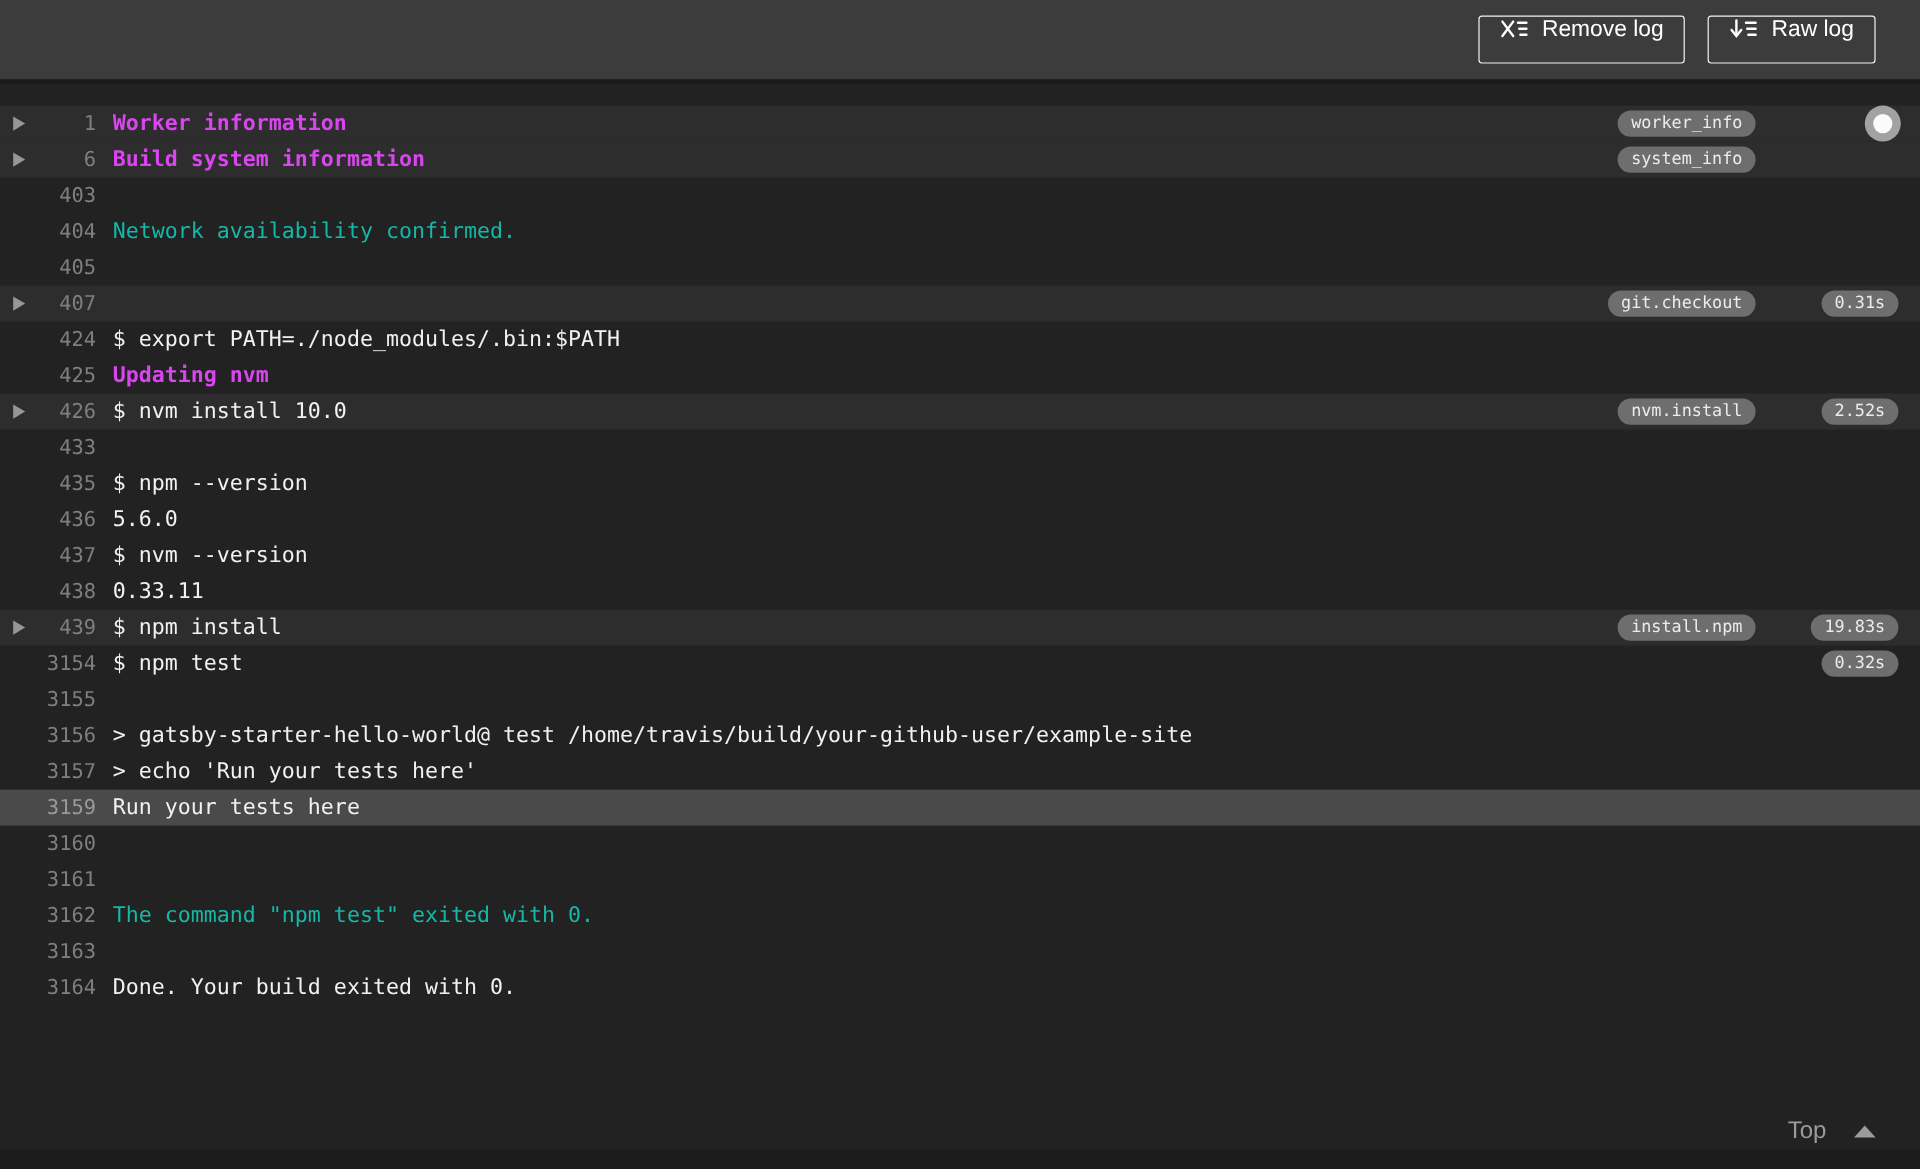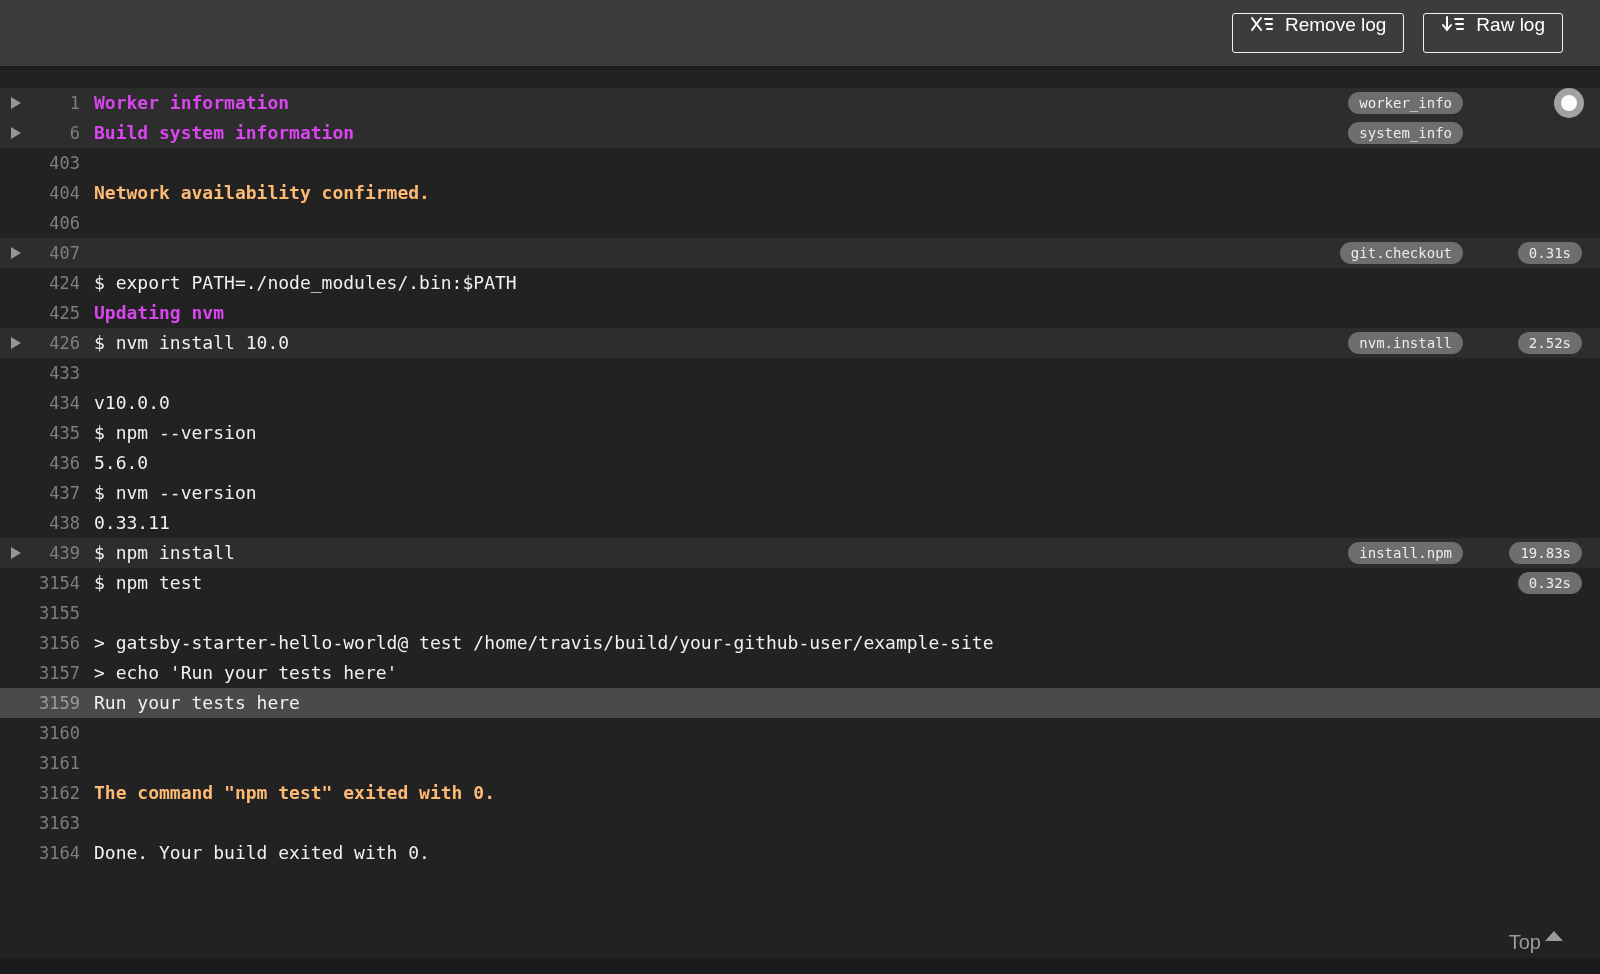--- a/index.html
+++ b/index.html
@@ -42,21 +42,21 @@
     position:absolute; left:0; top:0; width:80px;
     text-align:right; color:#7f7f7f; font-size:17px; cursor:pointer;
   }
   .row.bg-selected .num { color:#9a9a9a; }
   .txt {
     position:absolute; left:94px; top:0; right:150px;
     white-space:pre; overflow:hidden;
     color:#f1f1f1; font-size:18px;
   }
   .txt.yellow { color:#d946ef; font-weight:bold; }
-  .txt.green  { color:#fdba74; font-weight:bold; }
+  .txt.green  { color:#14b8a6; font-weight:normal; }
   .pill {
     position:absolute; top:4px; height:22px; line-height:22px;
     background:#6e6e6e; color:#ececec;
     border-radius:11px; padding:0 11px;
     font-size:14px; font-family:"DejaVu Sans Mono", monospace;margin-left:20px;
   }
   .pill.tag { right:137px; }
   .pill.dur { right:18px; }
 
   
@@ -67,21 +67,21 @@
     display:flex; align-items:center; justify-content:center;
   }
   .scroll-dot .inner {
     width:16px; height:16px; border-radius:50%; background:#fbfbfb;
   }
 
   
   .top-link {
     position:absolute; right:37px; bottom:4px;
     color:#9b9b9b; font-size:20px; font-family:"Liberation Sans", sans-serif;
-    display:flex; gap:4px; cursor:pointer;
+    display:flex; align-items:center; gap:23px; cursor:pointer;
   }
   .top-link .arrow-up {
     width:0; height:0; display:inline-block;
     border-bottom:10px solid #9b9b9b;
     border-left:9px solid transparent;
     border-right:9px solid transparent;
   }
 </style>
 </head>
 <body>
@@ -138,27 +138,27 @@
 
   </div>
 
   <div class="row">
 
     <span class="num">404</span>
     <span class="txt green">Network availability confirmed.</span>
 
   </div>
 
-
-  <div class="row">
-
-    <span class="num">406</span>
-    <span class="txt"></span>
-
-  </div>
+  <div class="row">
+
+    <span class="num">405</span>
+    <span class="txt"></span>
+
+  </div>
+
 
   <div class="row bg-fold">
     <span class="caret"></span>
     <span class="num">407</span>
     <span class="pill tag">git.checkout</span>
     <span class="pill dur">0.31s</span>
   </div>
 
   <div class="row">
 
@@ -181,26 +181,20 @@
     <span class="pill tag">nvm.install</span>
     <span class="pill dur">2.52s</span>
   </div>
 
   <div class="row">
 
     <span class="num">433</span>
 
   </div>
 
-  <div class="row">
-
-    <span class="num">434</span>
-    <span class="txt">v10.0.0</span>
-
-  </div>
 
   <div class="row">
 
     <span class="num">435</span>
     <span class="txt">$ npm --version</span>
 
   </div>
 
   <div class="row">
 

